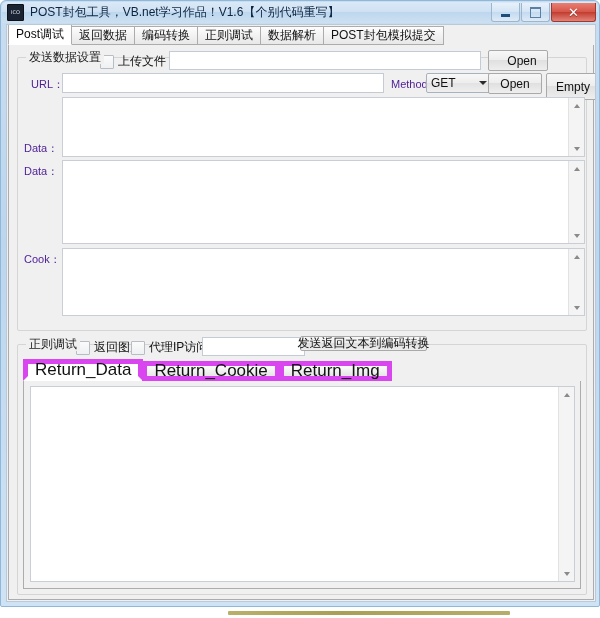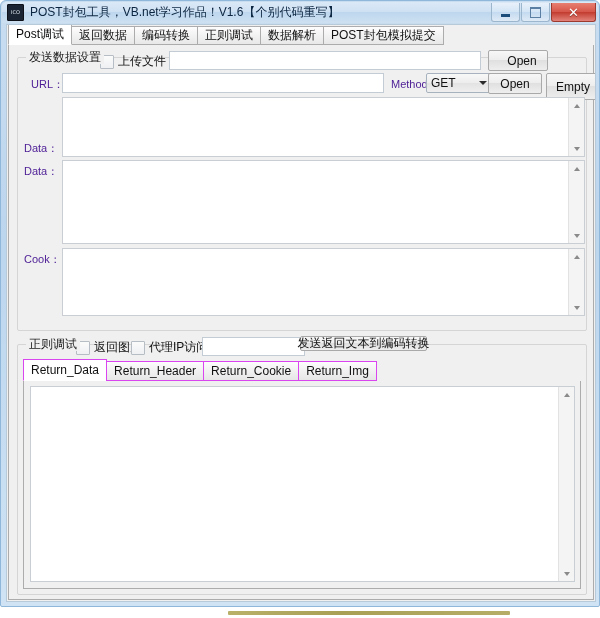--- a/index.html
+++ b/index.html
@@ -267,23 +267,23 @@
     position: absolute;
     display: flex; align-items: flex-end;
     height: 21px;
     border-bottom: 1px solid #acacac;
     box-sizing: border-box;
   }
   .rtab {
     height: 20px;
     padding: 0 7px;
     display: flex; align-items: center;
-    font-size: 12px; color: #111;
+    font-size: 17px; color: #111;
     background: linear-gradient(to bottom, #fdfdfd 0%, #f1f1f1 50%, #e6e6e6 100%);
-    border: 1px solid #d946ef;
+    border: 5px solid #d946ef;
     margin-right: -1px;
     box-sizing: border-box;
     white-space: nowrap;
   }
   .rtab.active {
     height: 22px;
     background: #ffffff;
     border-bottom-color: #ffffff;
   }
   .rtabpage {
@@ -439,23 +439,20 @@
             <span>代理IP访问：</span>
           </div>
 
           <input class="txt" type="text" style="left: 185px; top: 0px; width: 103px; height: 19px;" value="">
 
           <button class="btn" style="left:283px; top:-1px; width:127px; height:15px;">发送返回文本到编码转换</button>
 
           <div class="rtabstrip" style="left:6px; top:24px; width:558px;">
             <div class="rtab active">
               <span>Return_Data</span>
-            </div>
-            <div class="rtab">
-              <span>Return_Header</span>
             </div>
             <div class="rtab">
               <span>Return_Cookie</span>
             </div>
             <div class="rtab">
               <span>Return_Img</span>
             </div>
           </div>
 
           <div class="rtabpage" style="left:6px; top:44px; width:558px; height:208px;">

